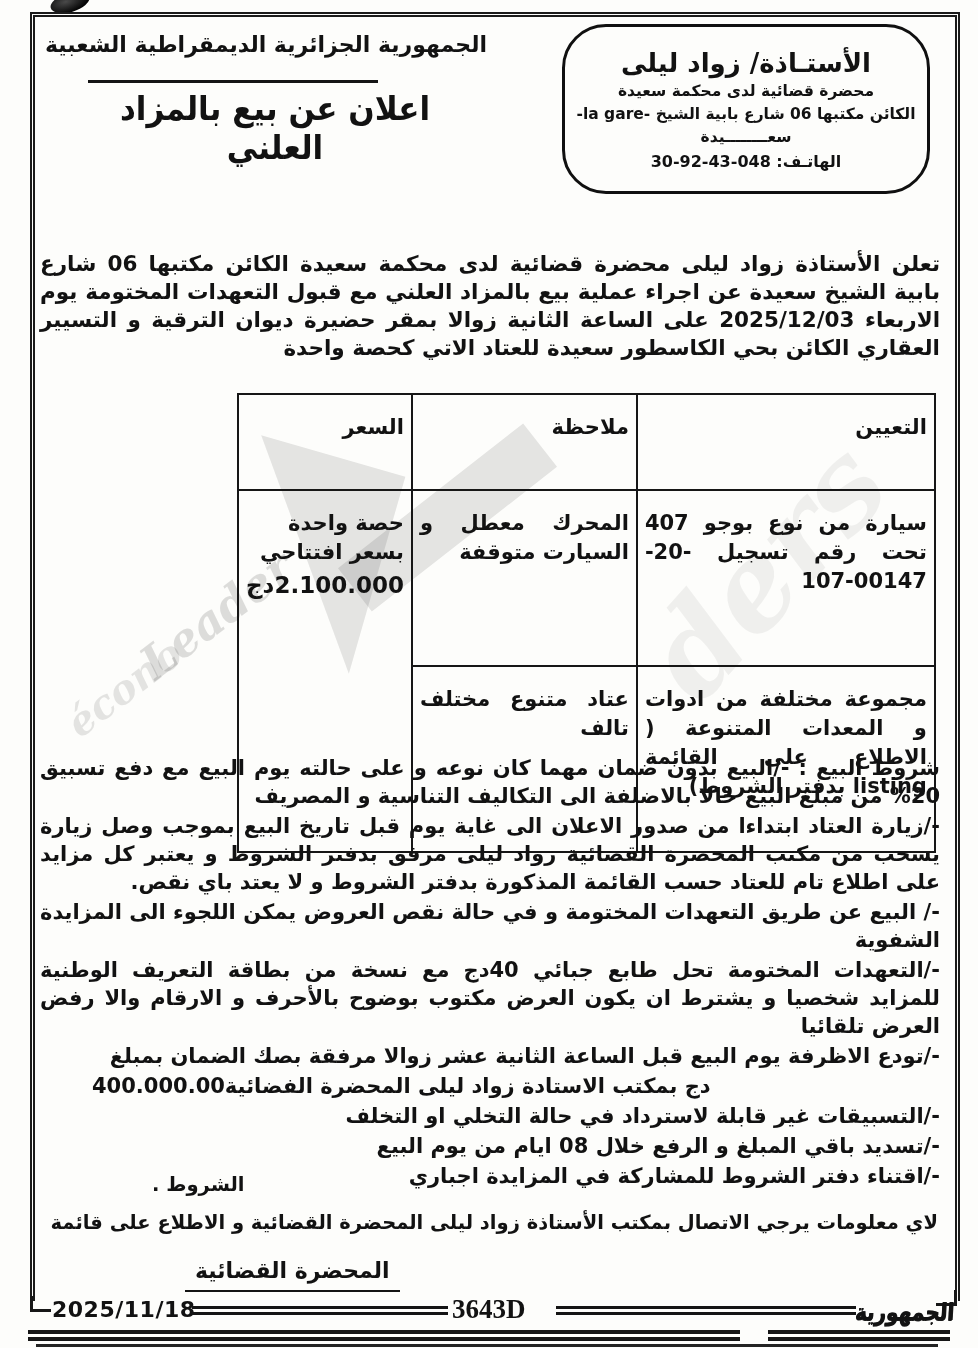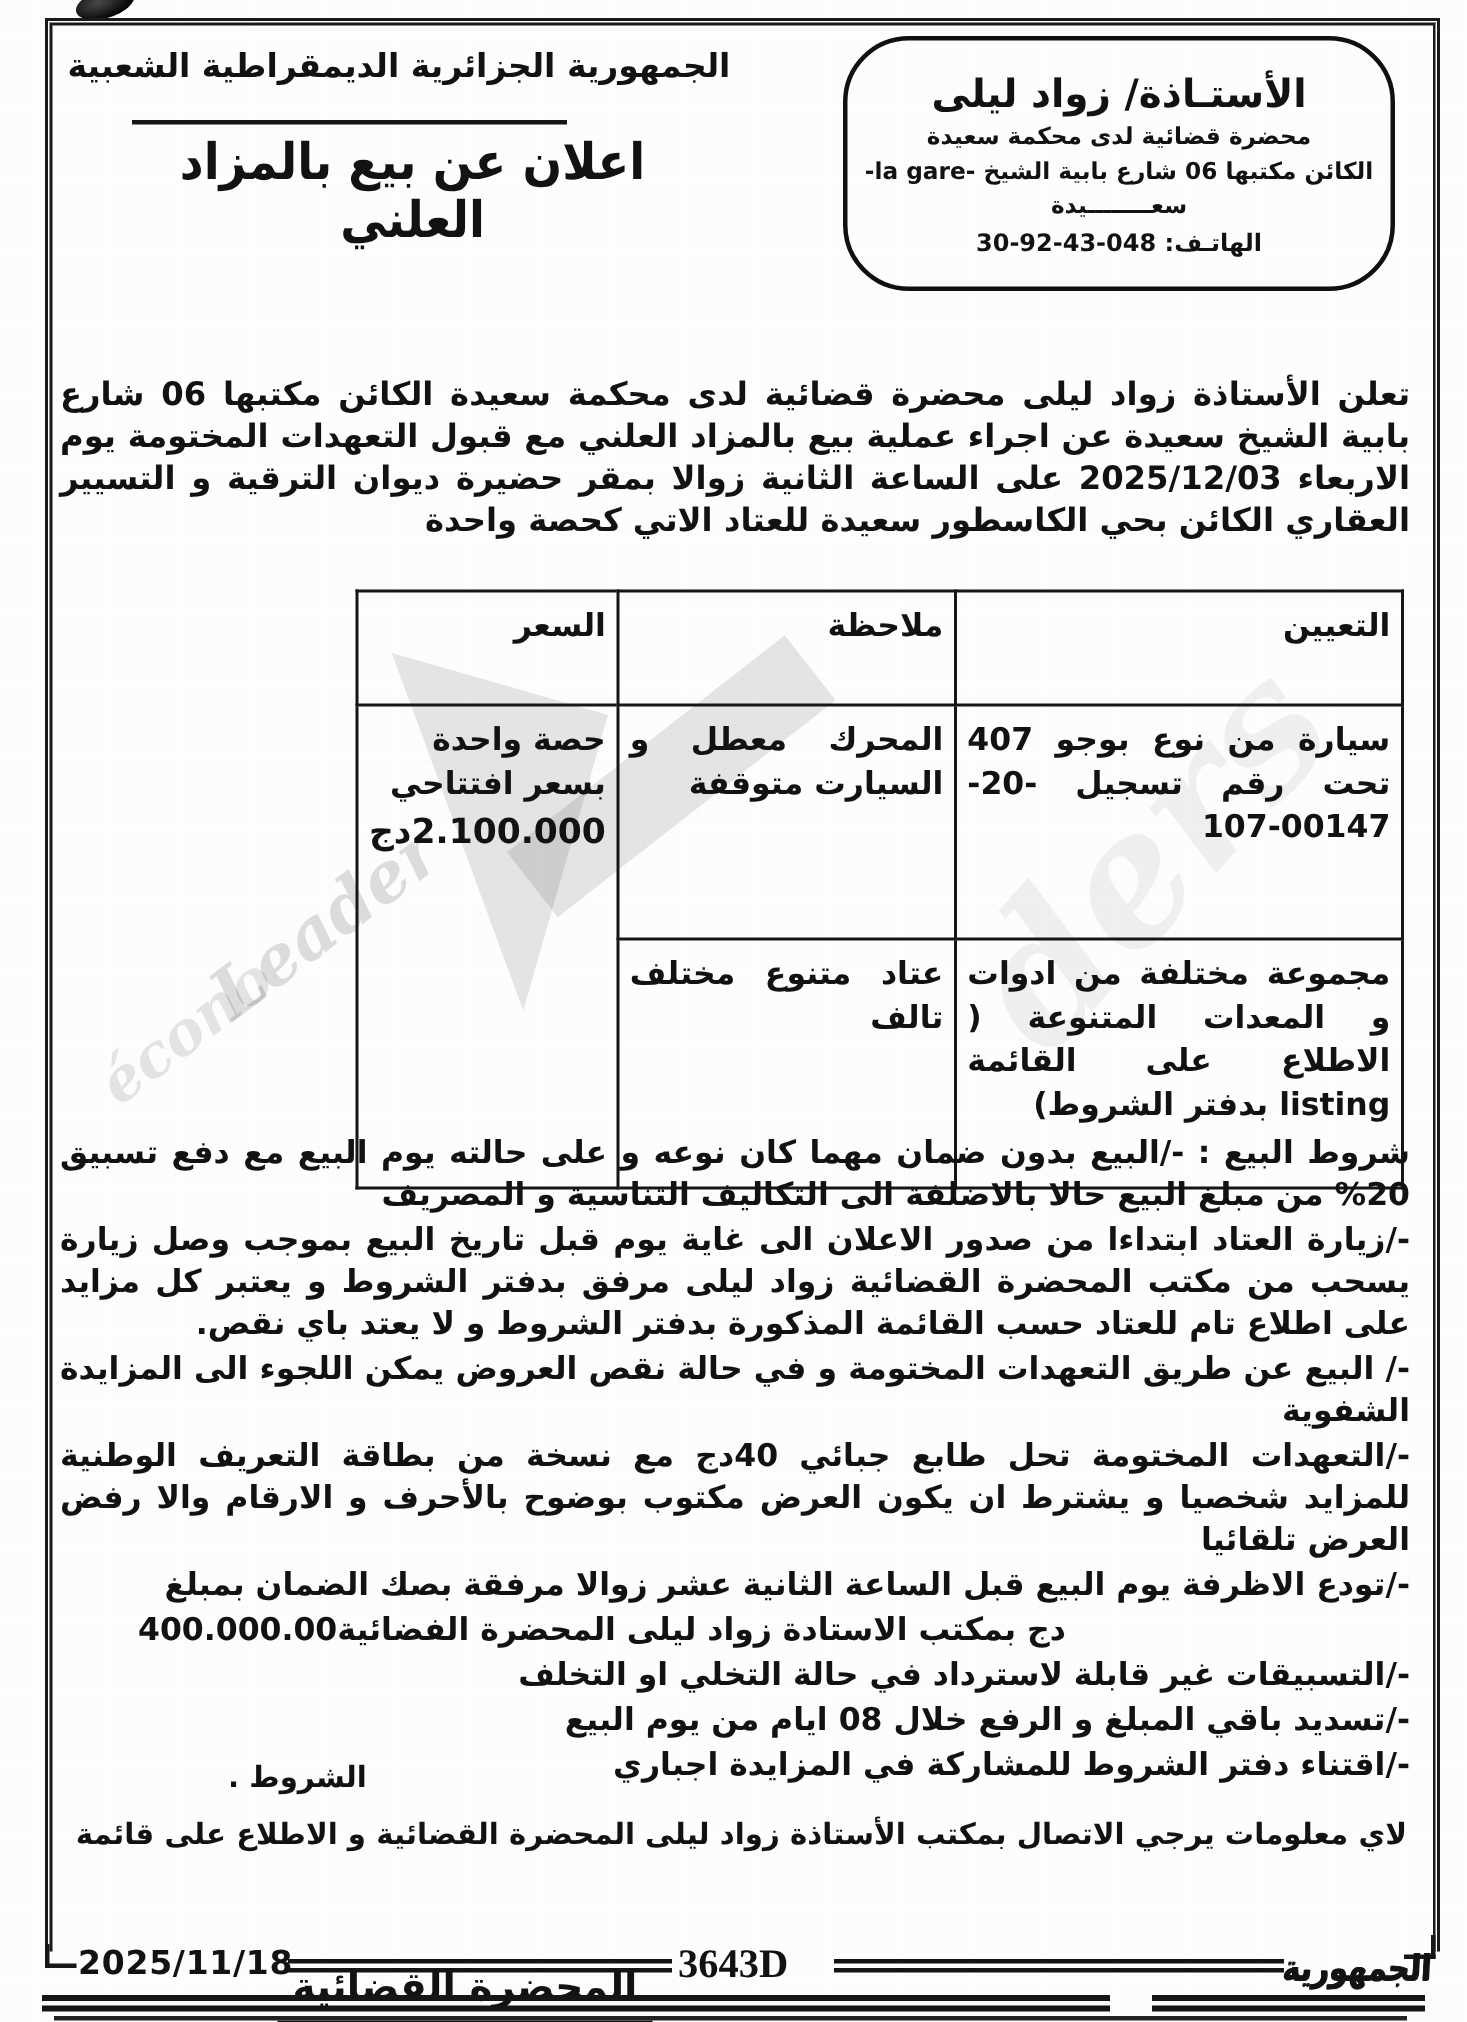--- a/index.html
+++ b/index.html
@@ -37,35 +37,35 @@
   .bbox .name{font-size:26px;font-weight:900;line-height:1.25;}
   .bbox .line{font-size:15.5px;font-weight:bold;line-height:1.5;}
   .bbox .phone{font-size:16px;font-weight:bold;line-height:1.6;}
   
   .intro{left:40px;top:250px;width:900px;font-size:21.5px;font-weight:bold;
     line-height:28px;text-align:justify;}
   
   .tablewrap{left:237px;top:393px;}
   table.auction{border-collapse:collapse;table-layout:fixed;}
   table.auction td{border:2px solid #161616;font-size:21px;font-weight:bold;
-    line-height:29px;padding:8px 7px;vertical-align:top;text-align:justify;}
+    line-height:29px;padding:18px 7px;vertical-align:top;text-align:justify;}
   td.h-desig{height:58px;vertical-align:bottom;text-align:right;}
   td.h-note,td.h-price{vertical-align:top;text-align:right;}
   td.c-desig1{height:138px;}
   td.c-desig2{height:148px;margin-top:32px;}
   td.c-price{vertical-align:middle;text-align:right;}
   .price-amount{font-size:23px;line-height:36px;}
   
   .conds{left:40px;top:754px;width:900px;font-size:21px;font-weight:bold;line-height:28px;}
   .conds p{margin:0 0 2px 0;text-align:justify;}
   .conds p.ltrline{direction:ltr;text-align:left;padding-left:52px;}
   .contact1{left:40px;top:1210px;width:898px;font-size:19.5px;font-weight:bold;
     line-height:26px;text-align:justify;}
   .contact2{left:152px;top:1173px;font-size:19.5px;font-weight:bold;}
-  .signature{left:185px;top:1310px;font-size:26px;font-weight:900;
+  .signature{left:185px;top:1258px;font-size:22px;font-weight:900;
     border-bottom:2.5px solid #141414;padding:0 10px 7px 10px;}
   
   .f-date{left:52px;top:1297px;font-size:22px;font-weight:bold;direction:ltr;letter-spacing:0.5px;}
   .rule{height:3px;border-top:3px solid #141414;border-bottom:3px solid #141414;}
   .rule1{left:192px;top:1306px;width:256px;}
   .rule2{left:556px;top:1306px;width:300px;}
   .f-ref{left:452px;top:1294px;font-size:27px;font-weight:bold;
     font-family:"Liberation Serif", serif;direction:ltr;}
   .f-logo{left:860px;top:1300px;width:94px;text-align:center;font-size:20px;
     font-weight:900;transform:scaleY(1.18) skewX(-4deg);

